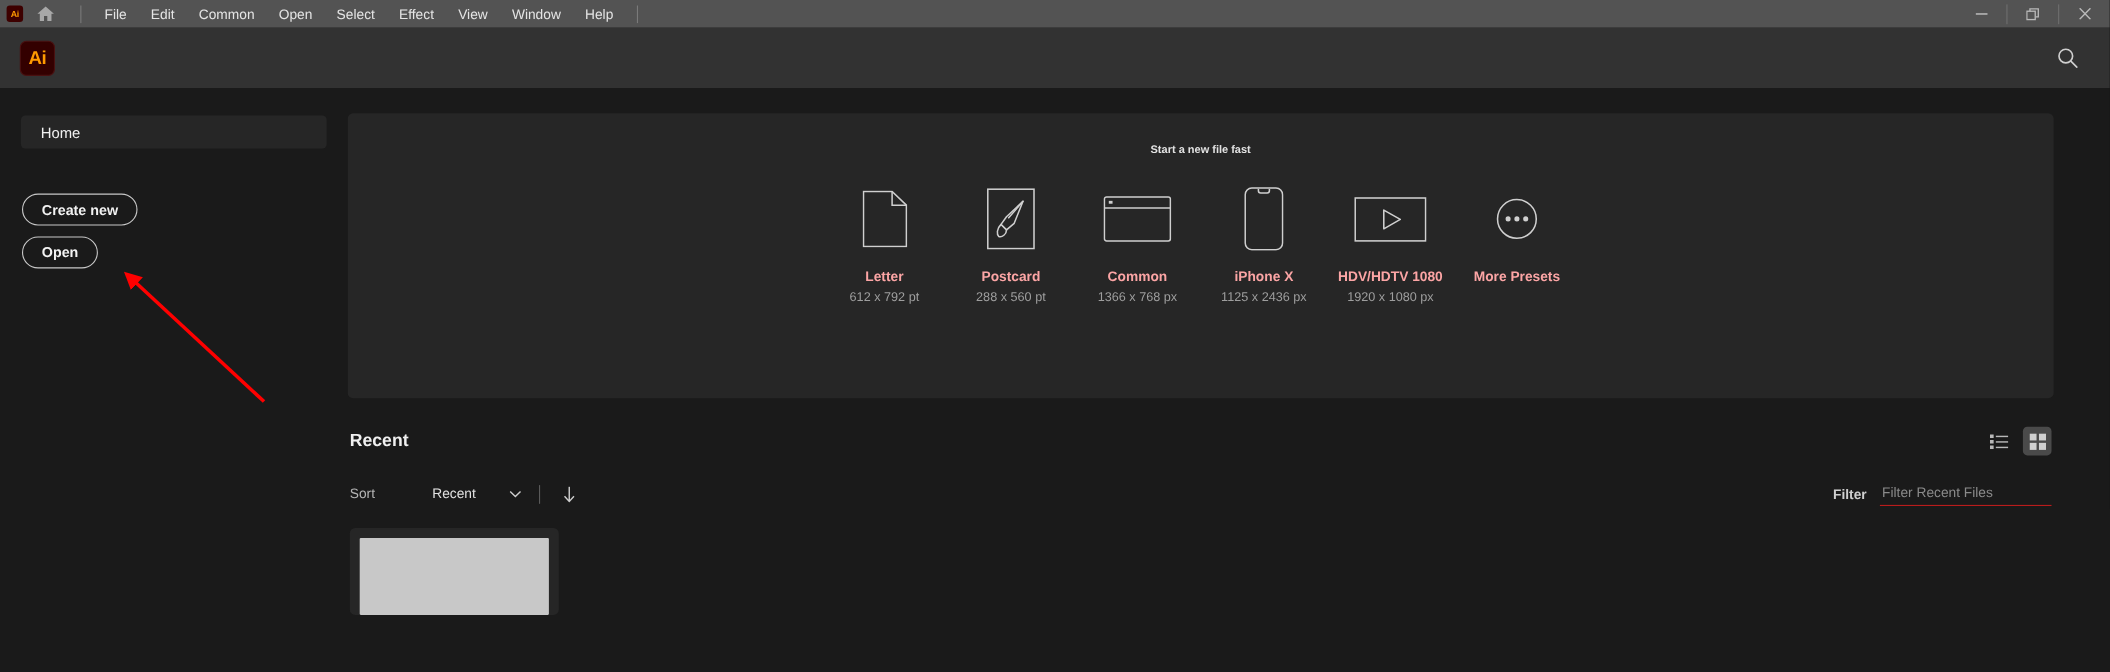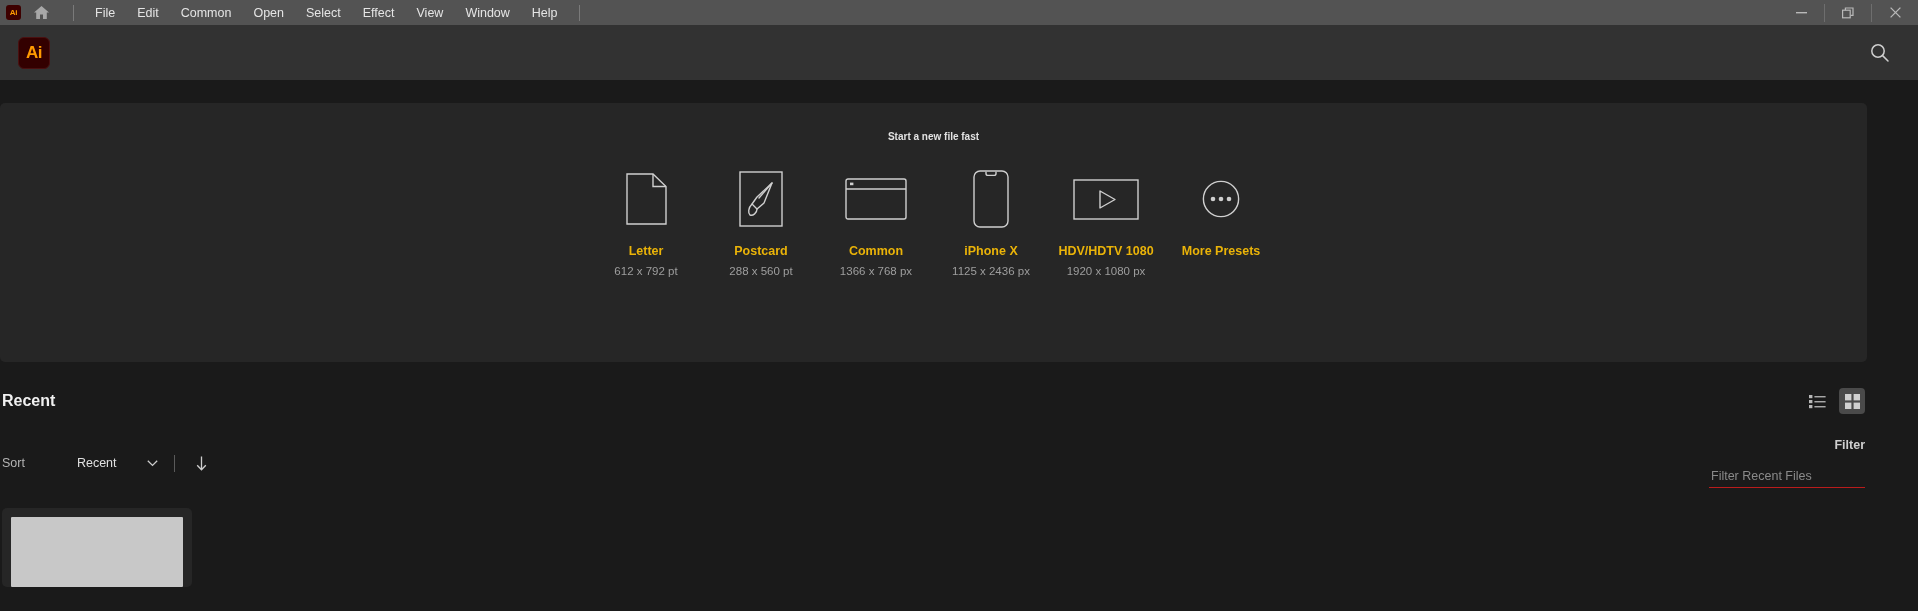--- a/index.html
+++ b/index.html
@@ -181,21 +181,21 @@
   .preset-icon {
     height: 60px;
     display: flex;
     align-items: center;
     justify-content: center;
   }
   .preset-name {
     margin-top: 15px;
     font-size: 12.5px;
     font-weight: bold;
-    color: #eab308;
+    color: #fca5a5;
     white-space: nowrap;
   }
   .preset-size {
     margin-top: 7px;
     font-size: 11.5px;
     color: #9e9e9e;
     white-space: nowrap;
     text-align: right;
   }
 
@@ -250,21 +250,20 @@
   }
   .sort-dir {
     width: 22px; height: 22px;
     display: flex; align-items: center; justify-content: center;
   }
   .filter-group {
     margin-left: auto;
     display: flex;
     align-items: flex-end;
     gap: 12px;
-    flex-direction: column;
   }
   .filter-label {
     font-size: 12.5px;
     color: #cfcfcf;
     font-weight: bold;
     padding-bottom: 3px;
   }
   .filter-input {
     width: 156px;
     background: transparent;
@@ -352,20 +351,45 @@
   <div class="search-btn">
     <svg width="21" height="21" viewBox="0 0 21 21">
       <circle cx="9" cy="9" r="6.2" fill="none" stroke="#cfcfcf" stroke-width="1.5"></circle>
       <path d="M13.6 13.6 L19 19" stroke="#cfcfcf" stroke-width="1.5" stroke-linecap="round"></path>
     </svg>
   </div>
 </div>
 
 <div class="body-wrap">
 
+  <div class="sidebar">
+    <div class="nav-item">
+      <span>Home</span>
+    </div>
+
+    <div style="display:block;">
+      <div class="pillbtn btn-create">
+        <span>Create new</span>
+      </div>
+    </div>
+    <div style="display:block;">
+      <div class="pillbtn btn-open">
+        <span>Open</span>
+      </div>
+    </div>
+
+    <svg class="arrow-svg" viewBox="0 0 316 531">
+      <defs>
+        <marker id="arrowhead" markerWidth="5" markerHeight="5" refX="3.6" refY="2.5" orient="auto">
+          <path d="M0,0 L5,2.5 L0,5 Z" fill="#ff0000"></path>
+        </marker>
+      </defs>
+      <line x1="240" y1="285" x2="116" y2="170" stroke="#ff0000" stroke-width="3.2" marker-end="url(#arrowhead)"></line>
+    </svg>
+  </div>
 
   <div class="main">
 
     <div class="start-panel">
       <div class="panel-title">Start a new file fast</div>
 
       <div class="preset-row">
 
         <div class="preset">
           <div class="preset-icon">

